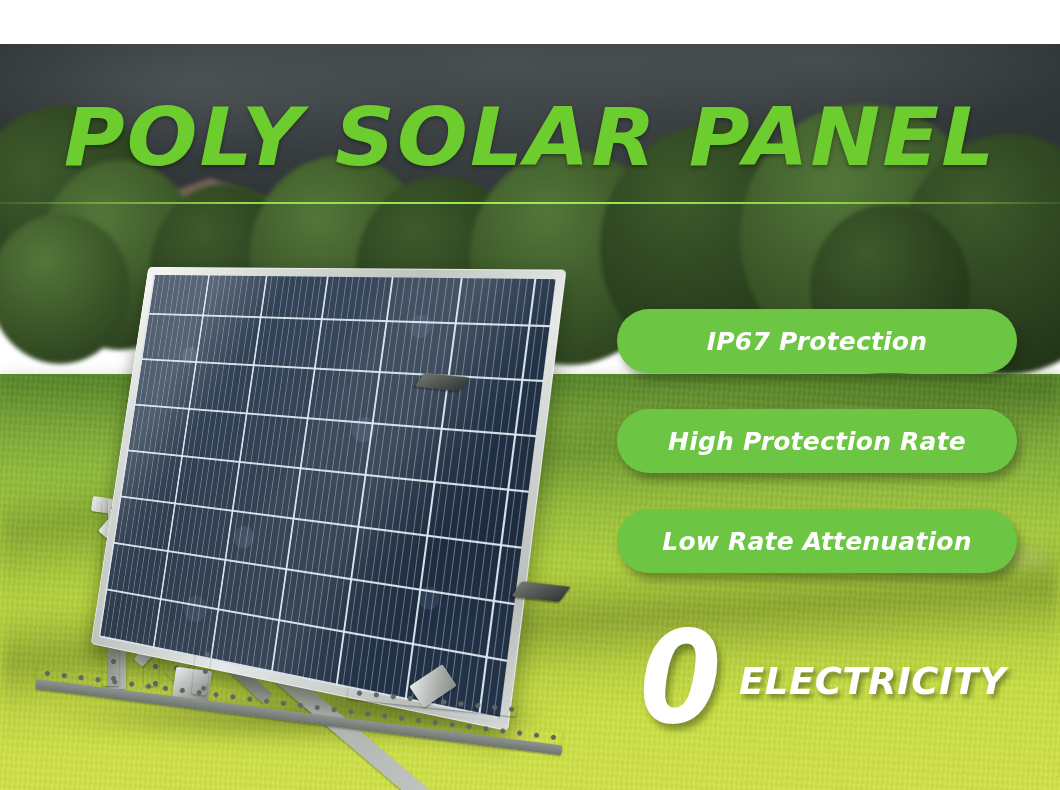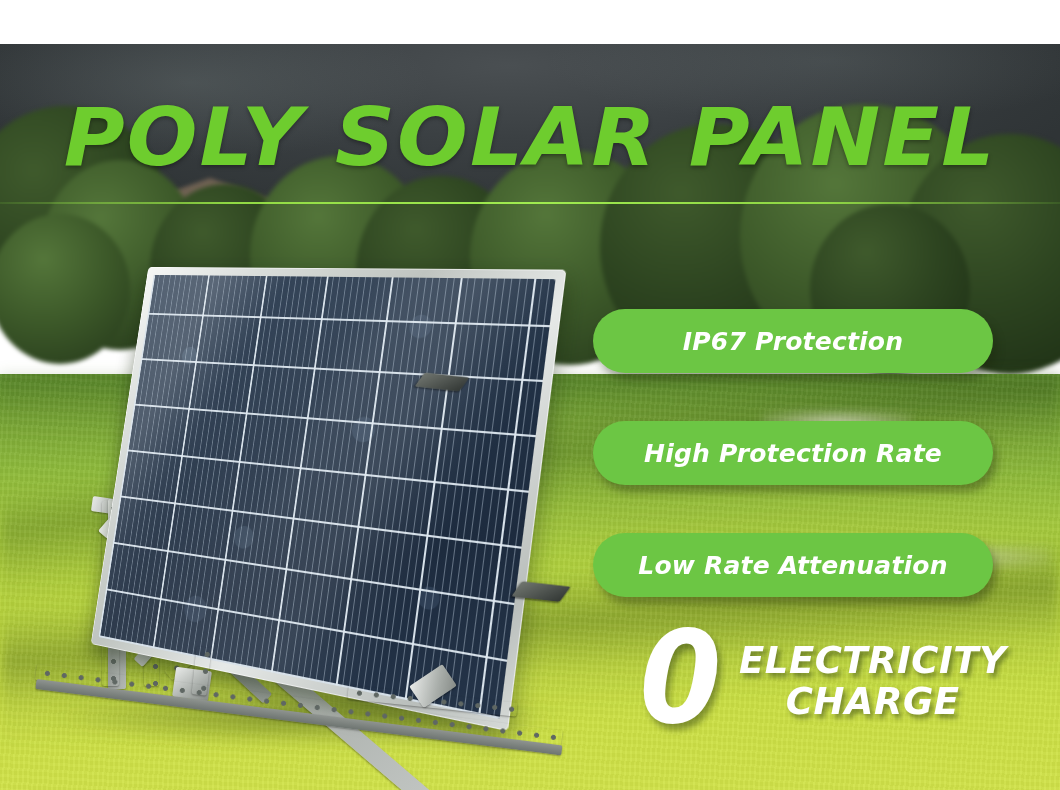--- a/index.html
+++ b/index.html
@@ -144,23 +144,23 @@
     letter-spacing:2px;
     color:#6ECD2E;
     line-height:1;
     text-shadow:0 2px 4px rgba(0,0,0,.35);
     white-space:nowrap;
     transform:scaleX(1.04);
   }
 
   
   .pills {
-    position:absolute; left:593px; top:265px;
+    position:absolute; left:617px; top:265px;
     width:400px;
-    display:flex; flex-direction:column; gap:48px;
+    display:flex; flex-direction:column; gap:36px;
   }
   .pill {
     position:relative;
     height:64px;
     border-radius:34px;
     background:#6CC644;
     box-shadow:4px 7px 9px rgba(25,40,10,.38);
     display:flex; align-items:center; justify-content:center;
   }
   .pill-label {
@@ -475,17 +475,16 @@
 
     <div class="pill">
       <span class="pill-label">Low Rate Attenuation</span>
     </div>
   </div>
 
   <div class="zero-block">
     <div class="zero-num">0</div>
     <div class="zero-text">
       <div class="zero-line">ELECTRICITY</div>
-      <div class="zero-line second">CHARGE</div>
     </div>
   </div>
 
 </div>
 
 </body></html>

